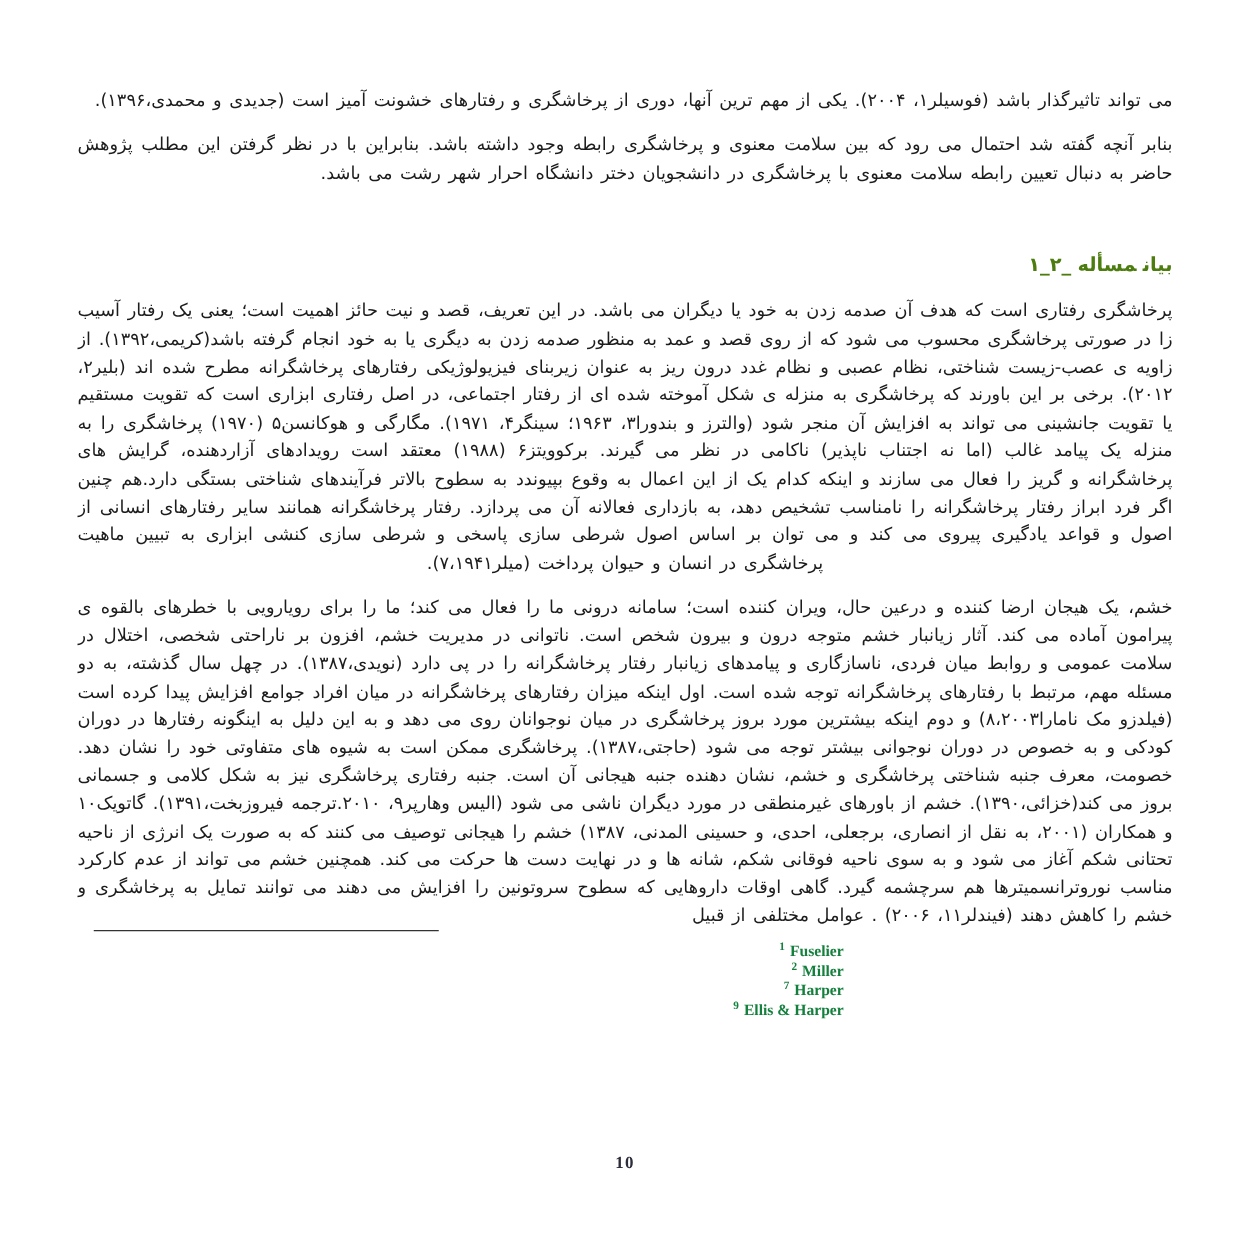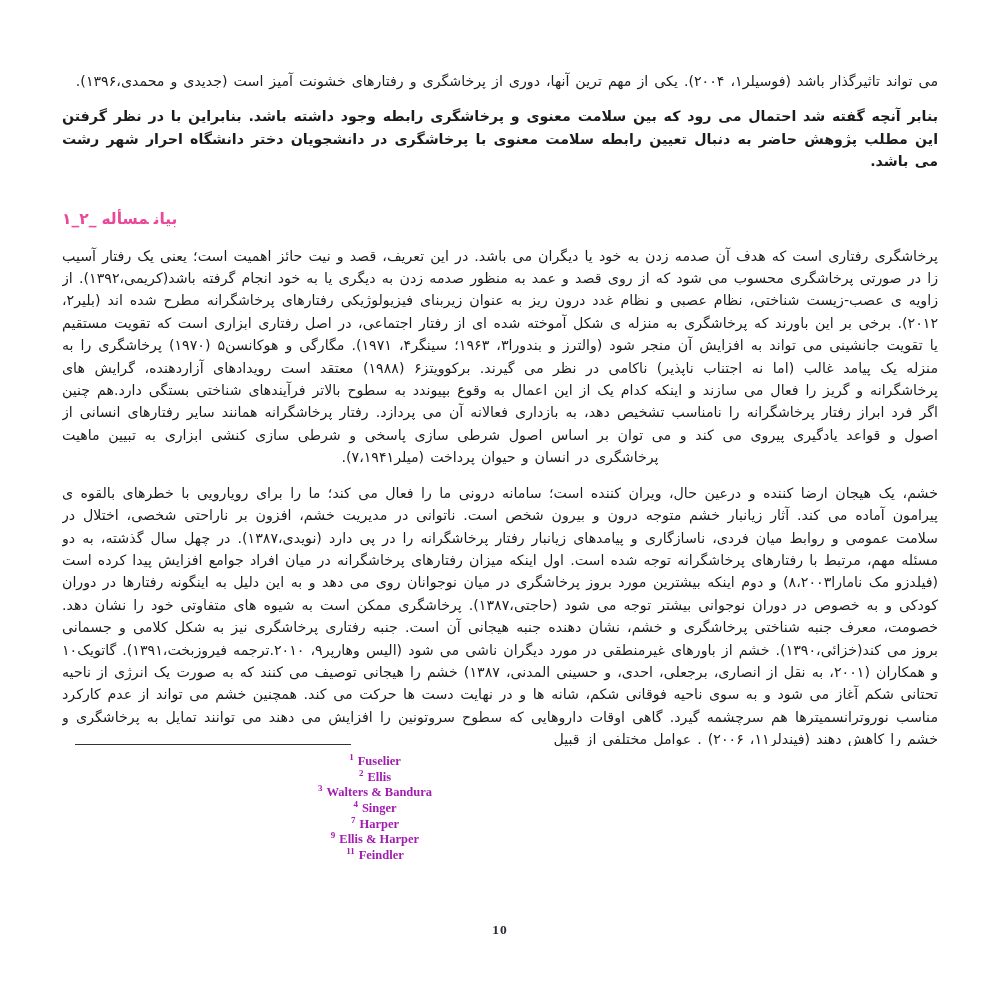--- a/index.html
+++ b/index.html
@@ -32,49 +32,48 @@
     text-align: justify;
     font-size: 14.2px;
     line-height: 22.4px;
     word-spacing: 1.5px;
     color: #1c1c1c;
   }
   .content p {
     margin: 0 0 13px 0;
   }
   .content p.intro-2 {
-    margin-bottom: 34px;
-    font-weight: bold;
+    margin-bottom: 50px;
   }
   .content p.center-last {
     text-align-last: center;
   }
   
   .heading {
     direction: ltr;           
-    text-align: left;
+    text-align: right;
     font-size: 15.5px;
     font-weight: bold;
-    color: #ec4899;
+    color: #4d7c0f;
     margin: 0 0 14px 0;
     line-height: 24px;
   }
   .heading .h-word { margin-left: 5px; }
   
   .footnotes {
     position: absolute;
     top: 744px;
     left: 75px;
     width: 600px;
     direction: ltr;
-    text-align: center;
+    text-align: right;
     font-family: "Liberation Serif", "DejaVu Serif", serif;
     font-size: 12.5px;
     font-weight: 600;
-    color: #a21caf;
+    color: #15803d;
   }
   .fn-sep {
     width: 276px;
     height: 0;
     border: none;
     border-top: 1.7px solid #333333;
     margin: 0 0 8px 0;
   }
   .fn-row {
     line-height: 14.5px;
@@ -110,23 +109,20 @@
 
     <h2 class="heading"><span class="h-num">۱_۲_</span><span class="h-word">بیان</span><span class="h-word">مسأله</span></h2>
 
     <p class="center-last">پرخاشگری رفتاری است که هدف آن صدمه زدن به خود یا دیگران می باشد. در این تعریف، قصد و نیت حائز اهمیت است؛ یعنی یک رفتار آسیب زا در صورتی پرخاشگری محسوب می شود که از روی قصد و عمد به منظور صدمه زدن به دیگری یا به خود انجام گرفته باشد(کریمی،۱۳۹۲). از زاویه ی عصب-زیست شناختی، نظام عصبی و نظام غدد درون ریز به عنوان زیربنای فیزیولوژیکی رفتارهای پرخاشگرانه مطرح شده اند (بلیر۲، ۲۰۱۲). برخی بر این باورند که پرخاشگری به منزله ی شکل آموخته شده ای از رفتار اجتماعی، در اصل رفتاری ابزاری است که تقویت مستقیم یا تقویت جانشینی می تواند به افزایش آن منجر شود (والترز و بندورا۳، ۱۹۶۳؛ سینگر۴، ۱۹۷۱). مگارگی و هوکانسن۵ (۱۹۷۰) پرخاشگری را به منزله یک پیامد غالب (اما نه اجتناب ناپذیر) ناکامی در نظر می گیرند. برکوویتز۶ (۱۹۸۸) معتقد است رویدادهای آزاردهنده، گرایش های پرخاشگرانه و گریز را فعال می سازند و اینکه کدام یک از این اعمال به وقوع بپیوندد به سطوح بالاتر فرآیندهای شناختی بستگی دارد.هم چنین اگر فرد ابراز رفتار پرخاشگرانه را نامناسب تشخیص دهد، به بازداری فعالانه آن می پردازد. رفتار پرخاشگرانه همانند سایر رفتارهای انسانی از اصول و قواعد یادگیری پیروی می کند و می توان بر اساس اصول شرطی سازی پاسخی و شرطی سازی کنشی ابزاری به تبیین ماهیت پرخاشگری در انسان و حیوان پرداخت (میلر۷،۱۹۴۱).</p>
     <p>خشم، یک هیجان ارضا کننده و درعین حال، ویران کننده است؛ سامانه درونی ما را فعال می کند؛ ما را برای رویارویی با خطرهای بالقوه ی پیرامون آماده می کند. آثار زیانبار خشم متوجه درون و بیرون شخص است. ناتوانی در مدیریت خشم، افزون بر ناراحتی شخصی، اختلال در سلامت عمومی و روابط میان فردی، ناسازگاری و پیامدهای زیانبار رفتار پرخاشگرانه را در پی دارد (نویدی،۱۳۸۷). در چهل سال گذشته، به دو مسئله مهم، مرتبط با رفتارهای پرخاشگرانه توجه شده است. اول اینکه میزان رفتارهای پرخاشگرانه در میان افراد جوامع افزایش پیدا کرده است (فیلدزو مک نامارا۸،۲۰۰۳) و دوم اینکه بیشترین مورد بروز پرخاشگری در میان نوجوانان روی می دهد و به این دلیل به اینگونه رفتارها در دوران کودکی و به خصوص در دوران نوجوانی بیشتر توجه می شود (حاجتی،۱۳۸۷). پرخاشگری ممکن است به شیوه های متفاوتی خود را نشان دهد. خصومت، معرف جنبه شناختی پرخاشگری و خشم، نشان دهنده جنبه هیجانی آن است. جنبه رفتاری پرخاشگری نیز به شکل کلامی و جسمانی بروز می کند(خزائی،۱۳۹۰). خشم از باورهای غیرمنطقی در مورد دیگران ناشی می شود (الیس وهارپر۹، ۲۰۱۰.ترجمه فیروزبخت،۱۳۹۱). گاتویک۱۰ و همکاران (۲۰۰۱، به نقل از انصاری، برجعلی، احدی، و حسینی المدنی، ۱۳۸۷) خشم را هیجانی توصیف می کنند که به صورت یک انرژی از ناحیه تحتانی شکم آغاز می شود و به سوی ناحیه فوقانی شکم، شانه ها و در نهایت دست ها حرکت می کند. همچنین خشم می تواند از عدم کارکرد مناسب نوروترانسمیترها هم سرچشمه گیرد. گاهی اوقات داروهایی که سطوح سروتونین را افزایش می دهند می توانند تمایل به پرخاشگری و خشم را کاهش دهند (فیندلر۱۱، ۲۰۰۶) . عوامل مختلفی از قبیل</p>
   </div>
 
   <div class="footnotes">
     <hr class="fn-sep">
     <div class="fn-row"><sup>1</sup><span>Fuselier</span></div>
-    <div class="fn-row"><sup>2</sup><span>Ellis</span></div>
-    <div class="fn-row"><sup>3</sup><span>Walters &amp; Bandura</span></div>
-    <div class="fn-row"><sup>4</sup><span>Singer</span></div>
+    <div class="fn-row"><sup>2</sup><span>Miller</span></div>
     <div class="fn-row"><sup>7</sup><span>Harper</span></div>
     <div class="fn-row"><sup>9</sup><span>Ellis &amp; Harper</span></div>
-    <div class="fn-row"><sup>11</sup><span>Feindler</span></div>
   </div>
 
   <div class="page-num">10</div>
 
 </div>
 
 </body></html>

